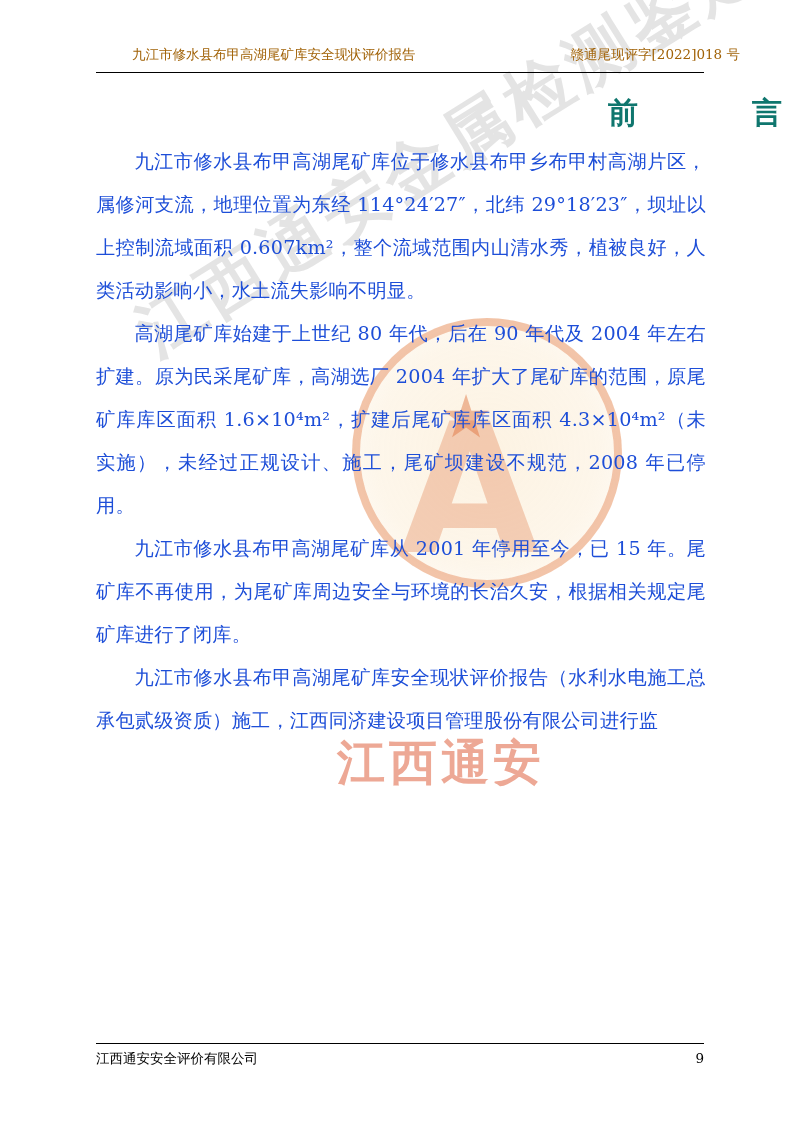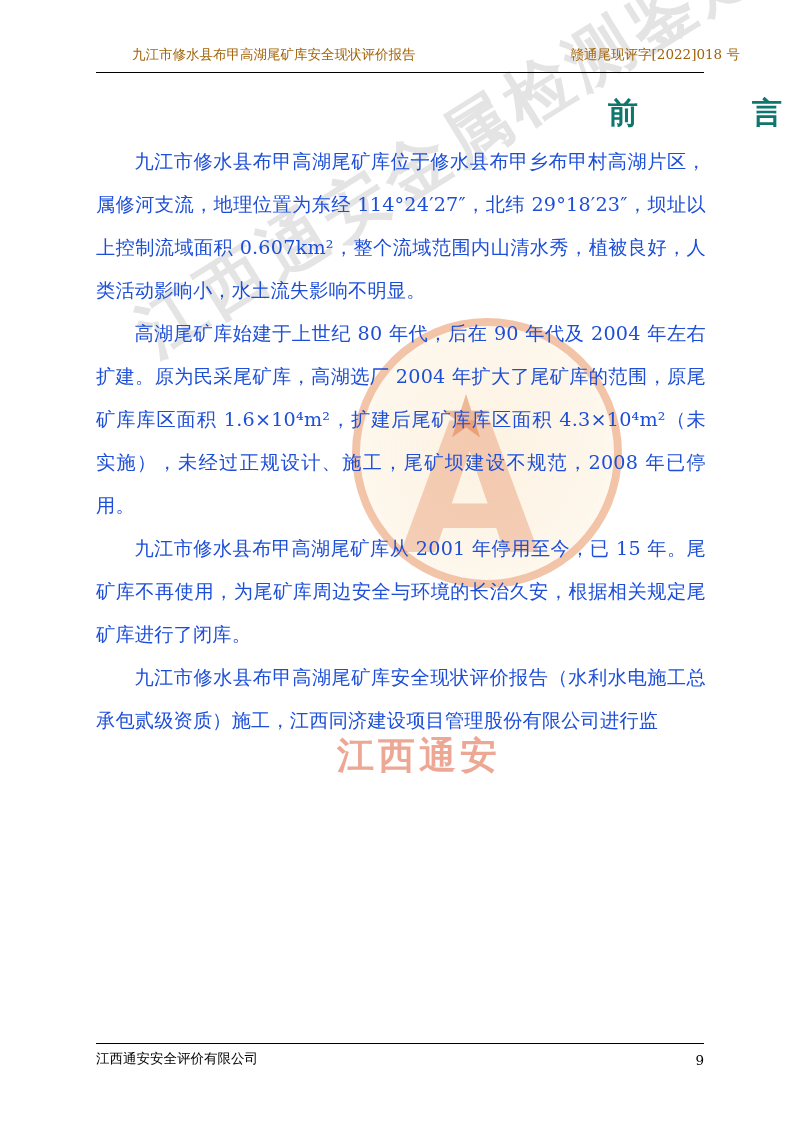--- a/index.html
+++ b/index.html
@@ -52,21 +52,21 @@
     font-size: 180px;
     color: rgba(222,110,55,0.30);
     font-family: "DejaVu Sans", "Liberation Sans", sans-serif;
     font-weight: bold;
     line-height: 1;
   }
   .wm-text-red {
     position: absolute;
     left: 337px;
     top: 731px;
-    font-size: 37px;
+    font-size: 48px;
     letter-spacing: 4px;
     color: rgba(223,96,62,0.55);
     font-family: Liberation Mono, monospace;
     font-weight: bold;
     white-space: nowrap;
   }
   .wm-text-gray {
     position: absolute;
     left: 120px;
     top: 300px;
@@ -143,21 +143,20 @@
   .footer {
     position: absolute;
     left: 96px;
     top: 1050px;
     width: 608px;
     display: flex;
     justify-content: space-between;
     font-size: 13.5px;
     color: #000;
     z-index: 3;
-    align-items: flex-end;
   }
 </style>
 </head>
 <body>
 
 <div class="page">
 
   <div class="watermark">
     <div class="wm-circle"></div>
     <div class="wm-star">★</div>

